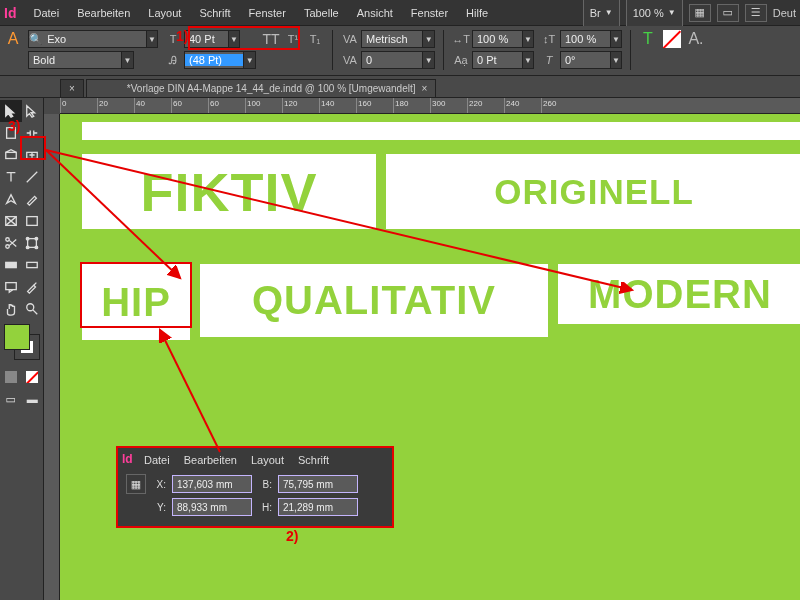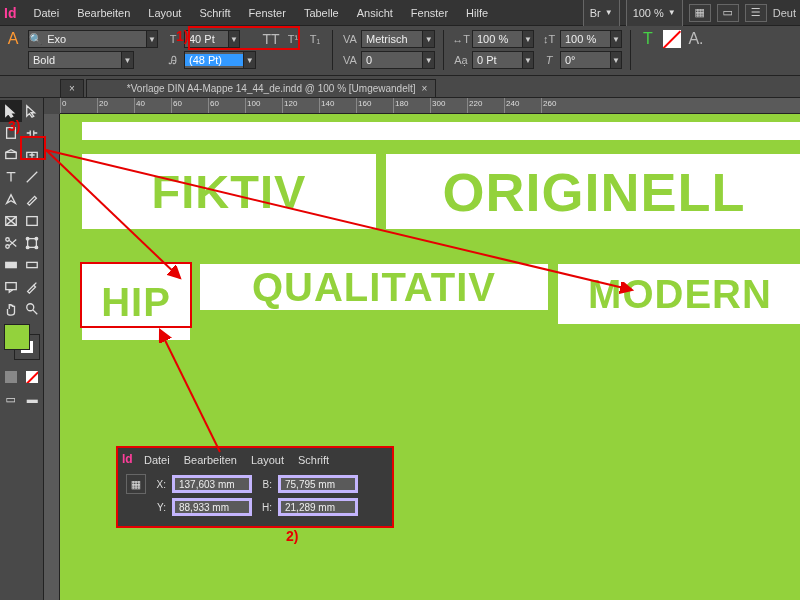--- a/index.html
+++ b/index.html
@@ -38,21 +38,21 @@
 .swatch-stroke { position: absolute; bottom: 0; right: 0; width: 26px; height: 26px; background: #fff; border: 1px solid #222; box-shadow: inset 0 0 0 6px #494949; }
 .red-diag { background: #fff; position: relative; overflow: hidden; }
 .red-diag::after { content: ""; position: absolute; width: 140%; height: 2px; background: red; top: 50%; left: -20%; transform: rotate(-45deg); }
 .canvas { position: absolute; top: 114px; left: 60px; right: 0; bottom: 0; background: #93d23c; overflow: hidden; }
 .strip { position: absolute; left: 22px; height: 18px; background: #fff; }
 .word-box { position: absolute; background: #fff; display: flex; align-items: center; justify-content: center; }
 .word-box span { font-family: Arial, sans-serif; font-weight: 800; color: #93d23c; letter-spacing: 1px; }
 .anno-panel { position: absolute; border: 2px solid #e60000; background: #3a3a3a; padding: 6px 8px; color: #ddd; }
 .anno-menu { display: flex; gap: 14px; font-size: 11px; margin-bottom: 8px; padding-left: 18px; }
 .anno-row { display: flex; align-items: center; gap: 6px; margin-bottom: 4px; }
-.anno-field { display: flex; align-items: center; border: 3px solid #c4b5fd; background: #5a5a5a; height: 18px; width: 80px; }
+.anno-field { display: flex; align-items: center; border: 1px solid #c4b5fd; background: #5a5a5a; height: 18px; width: 80px; }
 .anno-field input { background: transparent; border: none; color: #eee; font-size: 10px; padding: 0 4px; outline: none; width: 100%; }
 .anno-lbl { width: 14px; text-align: right; font-size: 10px; }
 .red-box { position: absolute; border: 2px solid #e60000; pointer-events: none; }
 .red-arrow { position: absolute; stroke: #e60000; fill: #e60000; pointer-events: none; }
 .callout { position: absolute; color: #e60000; font-weight: bold; font-size: 14px; pointer-events: none; }
 </style>
 </head>
 <body>
 
 <div class="menubar">
@@ -387,29 +387,29 @@
   <div class="tool-row">
     <div class="tool">▭</div>
     <div class="tool">▬</div>
   </div>
 </div>
 
 <div class="canvas">
   <div class="strip" style="top:8px;width:718px"></div>
   <div id="words">
       <div class="word-box" style="left: 22px; top: 40px; width: 294px; height: 75px;">
-        <span style="font-size: 47px;">FIKTIV</span>
+        <span style="font-size: 54px;">FIKTIV</span>
       </div>
       <div class="word-box" style="left: 326px; top: 40px; width: 416px; height: 75px;">
-        <span style="font-size: 54px;">ORIGINELL</span>
+        <span style="font-size: 35px;">ORIGINELL</span>
       </div>
       <div class="word-box" style="left: 22px; top: 150px; width: 108px; height: 76px;">
         <span style="font-size: 40px;">HIP</span>
       </div>
-      <div class="word-box" style="left: 140px; top: 150px; width: 348px; height: 46px;">
+      <div class="word-box" style="left: 140px; top: 150px; width: 348px; height: 73px;">
         <span style="font-size: 40px;">QUALITATIV</span>
       </div>
       <div class="word-box" style="left: 498px; top: 150px; width: 244px; height: 60px;">
         <span style="font-size: 40px;">MODERN</span>
       </div>
     </div>
 
   <div class="anno-panel" style="left:56px;top:332px;width:278px">
     <div style="position:absolute;left:4px;top:4px;color:#ff3e9b;font-weight:bold;font-size:12px">Id</div>
     <div class="anno-menu">

